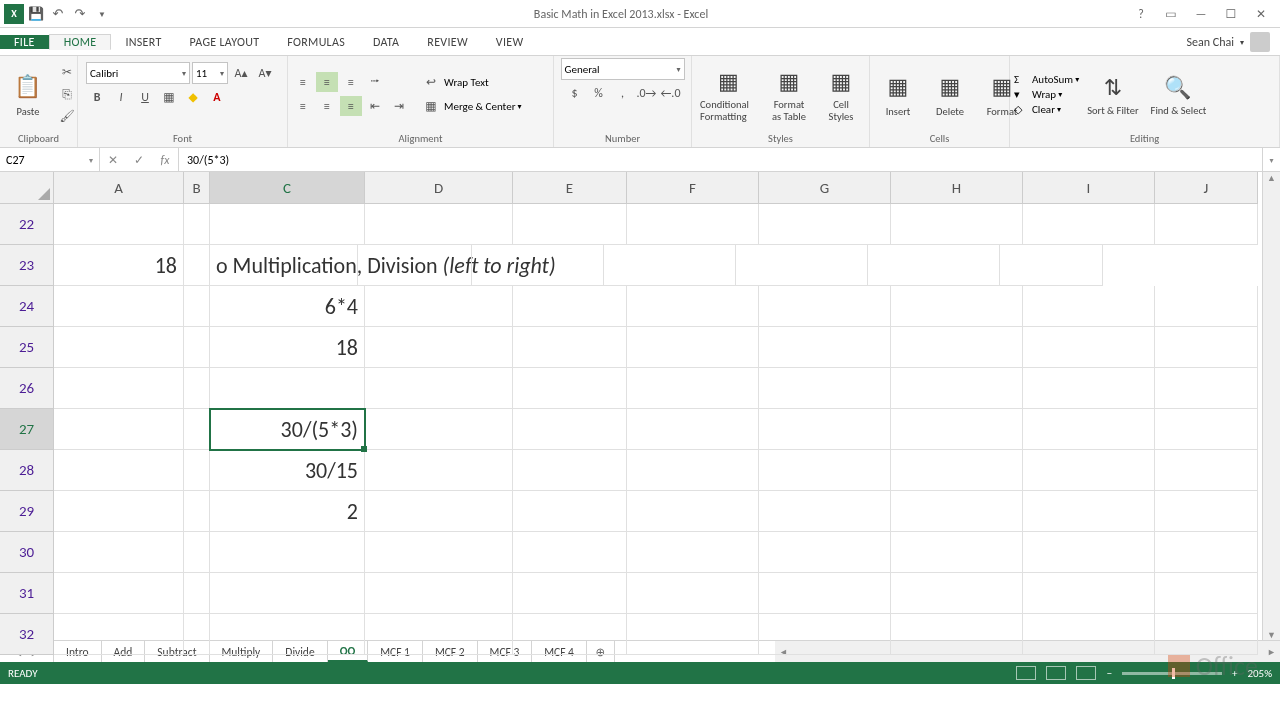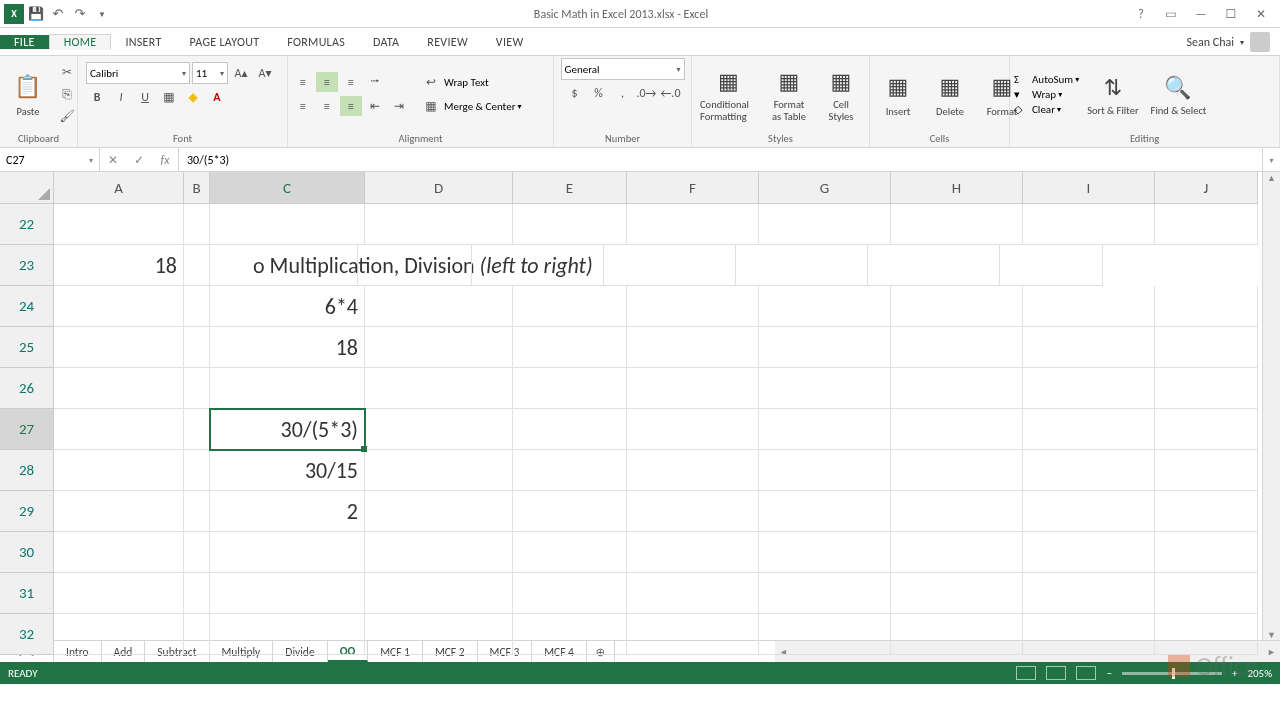--- a/index.html
+++ b/index.html
@@ -45,21 +45,21 @@
 .fbar-end { width:18px; border-left:1px solid #d4d4d4; display:flex; align-items:center; justify-content:center; font-size:8px; color:#888;}
 
 
 .grid-wrap { position:relative; height: 468px; display:flex; }
 .selectall { width:54px; height:32px; background:#f0f0f0; border-right:1px solid #ccc; border-bottom:1px solid #ccc; position:relative;}
 .selectall::after { content:""; position:absolute; right:3px; bottom:3px; border:6px solid transparent; border-right-color:#aaa; border-bottom-color:#aaa;}
 .colheads { position:absolute; left:54px; top:0; right:18px; height:32px; display:flex; }
 .colhead { background:#f0f0f0; border-right:1px solid #ccc; border-bottom:1px solid #ccc; display:flex; align-items:center; justify-content:center; font-size:15px; color:#555; font-family:Calibri;}
 .colhead.active { background:#d6d6d6; color:#217346;}
 .rowheads { position:absolute; left:0; top:32px; width:54px; bottom:0;}
-.rowhead { height:41px; background:#f0f0f0; border-right:1px solid #ccc; border-bottom:1px solid #ccc; display:flex; align-items:center; justify-content:center; font-size:15px; color:#0f766e; font-family:Calibri;}
+.rowhead { height:41px; background:#f0f0f0; border-right:1px solid #ccc; border-bottom:1px solid #ccc; display:flex; align-items:center; justify-content:center; font-size:15px; color:#4c1d95; font-family:Calibri;}
 .rowhead.active { background:#d6d6d6; color:#217346;}
 .cells { position:absolute; left:54px; top:32px; right:18px; bottom:0; }
 .row { display:flex; height:41px; }
 .cell { border-right:1px solid #e0e0e0; border-bottom:1px solid #e0e0e0; padding:0 6px; display:flex; align-items:center; justify-content:flex-end; font-size:22px; font-family:Calibri; color:#333; position:relative; white-space: nowrap;}
 .cell.selected { outline:2px solid #217346; outline-offset:-1px; z-index:2; background:#fff;}
 .cell.selected::after { content:""; position:absolute; right:-3px; bottom:-3px; width:6px; height:6px; background:#217346;}
 .cell.left { justify-content:flex-start;}
 .vscroll { width:18px; background:#f0f0f0; border-left:1px solid #d4d4d4; position:absolute; right:0; top:0; bottom:0; display:flex; flex-direction:column; justify-content:space-between; align-items:center; font-size:9px; color:#888;}
 
 
@@ -330,21 +330,21 @@
         <div class="cell" style="width: 132px;"></div>
         <div class="cell" style="width: 132px;"></div>
         <div class="cell" style="width: 132px;"></div>
         <div class="cell" style="width: 132px;"></div>
         <div class="cell" style="width: 103px;"></div>
       </div>
       <div class="row">
         <div class="cell" style="width: 130px;">18</div>
         <div class="cell" style="width: 26px;"></div>
         <div class="cell left" style="width: 148px; overflow: visible;">
-          <span style="white-space:nowrap;margin-left:37px;">o Multiplication, Division <i>(left to right)</i></span>
+          <span style="white-space:nowrap;">o Multiplication, Division <i>(left to right)</i></span>
         </div>
         <div class="cell" style="width: 114px;"></div>
         <div class="cell" style="width: 132px;"></div>
         <div class="cell" style="width: 132px;"></div>
         <div class="cell" style="width: 132px;"></div>
         <div class="cell" style="width: 132px;"></div>
         <div class="cell" style="width: 103px;"></div>
       </div>
       <div class="row">
         <div class="cell" style="width: 130px;"></div>

